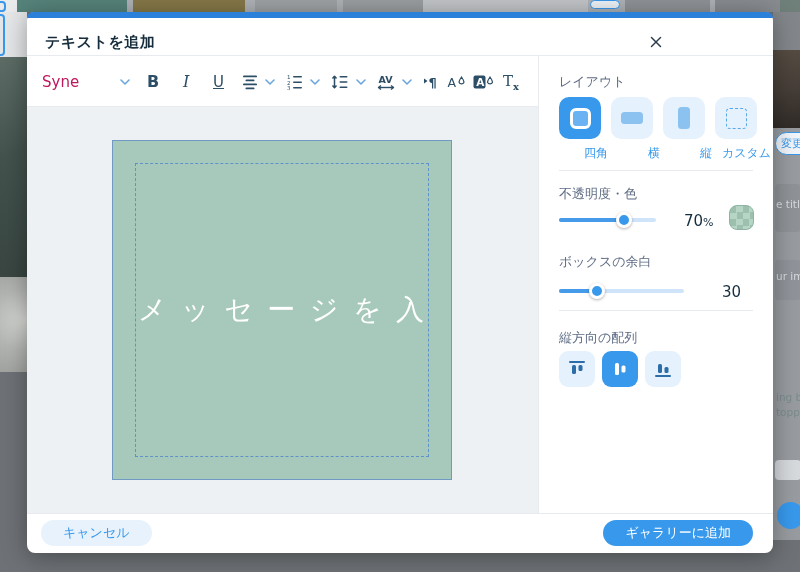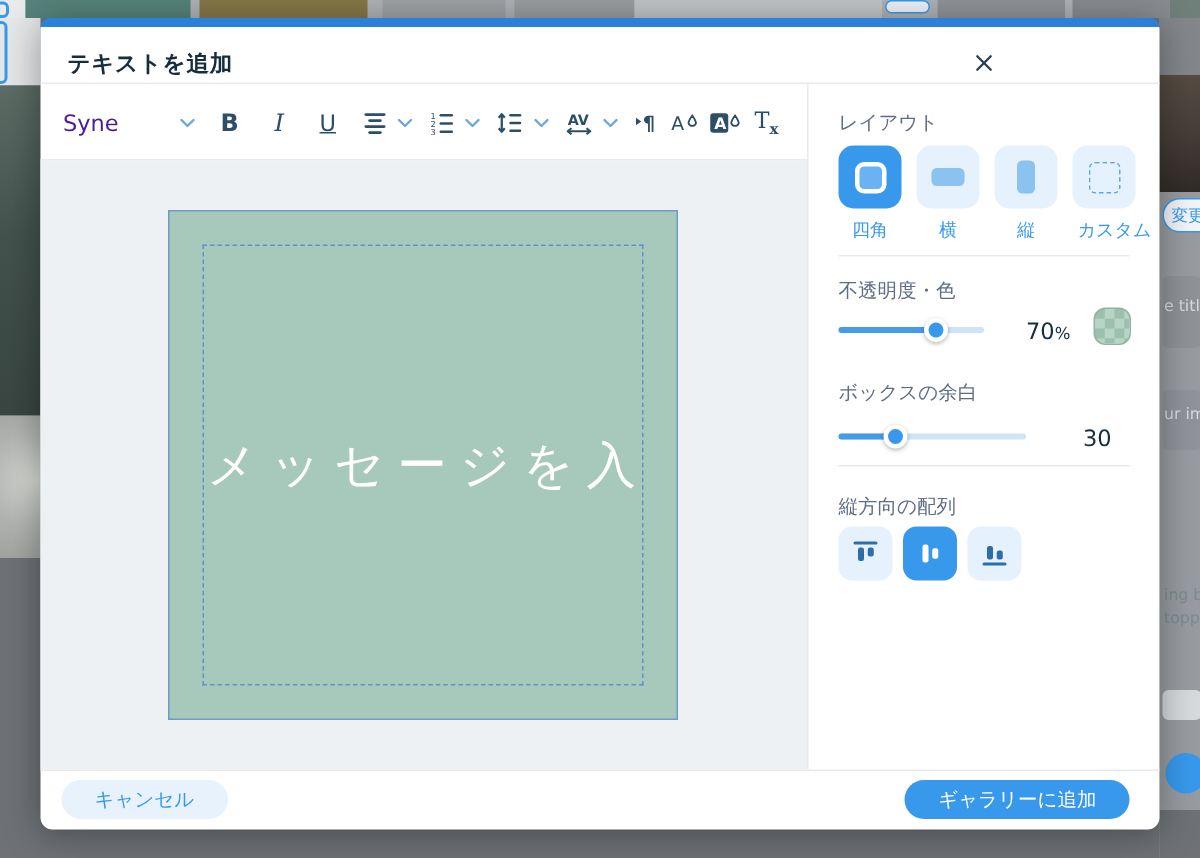--- a/index.html
+++ b/index.html
@@ -39,45 +39,45 @@
   .dlg-title { position:absolute; left:18px; top:15px; font-size:15px; font-weight:bold; color:#162d3d; letter-spacing:.5px; }
   .close-btn { position:absolute; right:14px; top:13px; width:22px; height:22px; cursor:pointer; display:flex; align-items:center; justify-content:center; }
   .hdiv { position:absolute; left:0; width:746px; height:1px; background:#e7eaee; }
   .hdiv.h1 { top:43px; }
   .hdiv.h3 { top:501px; }
   .vdiv { position:absolute; left:511px; top:44px; width:1px; height:457px; background:#e7eaee; }
 
   
   .toolbar { position:absolute; left:0; top:44px; width:511px; height:51px; border-bottom:1px solid #e7eaee; }
   .tb { position:absolute; top:0; height:51px; display:flex; align-items:center; color:#2c4e66; cursor:pointer; }
-  .font-name { font-size:15px; color:#4c1d95; }
+  .font-name { font-size:15px; color:#be185d; }
   .glyph-b { font-size:16px; font-weight:bold; }
   .glyph-i { font-size:16px; font-style:italic; font-family:"DejaVu Serif","Liberation Serif",serif; }
   .glyph-u { font-size:15px; text-decoration:underline; }
   .glyph-tx { font-size:15px; font-family:"DejaVu Serif","Liberation Serif",serif;align-items:center; }
   .glyph-tx sub { font-size:10px; font-weight:bold; }
 
   
   .preview { position:absolute; left:0; top:95px; width:511px; height:406px; background:#eef1f4; }
   .teal-box { position:absolute; left:85px; top:33px; width:340px; height:340px; background:#a6c9bc; border:1.5px solid #6f9ac4; }
   .dashed-area { position:absolute; left:22px; top:22px; right:22px; bottom:22px; border:1px dashed #5f93c8; display:flex; flex-direction:column; justify-content:center; padding:0 2px; }
-  .ph-line { display:block; color:#ffffff; font-size:33px; line-height:60px; letter-spacing:2px; text-align:justify; text-align-last:justify; white-space:nowrap; overflow:hidden; }
+  .ph-line { display:block; color:#ffffff; font-size:28px; line-height:60px; letter-spacing:2px; text-align:justify; text-align-last:justify; white-space:nowrap; overflow:hidden; }
 
   
   .panel { position:absolute; left:512px; top:43px; width:234px; height:458px; }
   .p-label { position:absolute; left:20px; font-size:13px; color:#5e6c84; }
   .pdiv { position:absolute; left:20px; width:194px; height:1px; background:#e7eaee; }
   .tiles { position:absolute; left:20px; top:42px; display:flex; gap:10px; }
   .tile { width:42px; height:42px; border-radius:10px; background:#e5f1fc; display:flex; align-items:center; justify-content:center; cursor:pointer; }
   .tile.sel { background:#3899ec; }
   .shape-square { width:21px; height:21px; border:3px solid #fff; border-radius:6px; background:rgba(255,255,255,.25); }
   .shape-h { width:22px; height:12px; background:#8cc2ef; border-radius:3.5px; }
   .shape-v { width:12px; height:22px; background:#8cc2ef; border-radius:3.5px; }
   .shape-custom { width:21px; height:21px; border:1.6px dashed #58a7e8; border-radius:4px; }
-  .tile-label { position:absolute; top:90px; width:56px; text-align:center; font-size:12px; color:#3899ec; cursor:pointer; }
+  .tile-label { position:absolute; top:90px; width:56px; text-align:right; font-size:12px; color:#3899ec; cursor:pointer; }
   .slider { position:absolute; height:16px; cursor:pointer; }
   .track { position:absolute; left:0; top:6px; width:100%; height:4px; background:#cfe4f8; border-radius:2px; }
   .fill { position:absolute; left:0; top:6px; height:4px; background:#459ae9; border-radius:2px; }
   .handle { position:absolute; top:0; width:16px; height:16px; background:#3899ec; border:3px solid #fff; border-radius:50%; box-shadow:0 1px 3px rgba(0,0,0,.3); }
   .val { position:absolute; font-size:15px; color:#162d3d; }
   .val small { font-size:11px; }
   .swatch { position:absolute; left:190px; top:150px; width:25px; height:25px; border-radius:8px; border:1px solid #8fb3a2; background:conic-gradient(#b7d5c4 25%, #9cc0ad 25% 50%, #b7d5c4 50% 75%, #9cc0ad 75%); background-size:13px 13px; cursor:pointer; }
   .valign-row { position:absolute; left:20px; top:296px; display:flex; gap:7px; }
   .vbtn { width:36px; height:36px; border-radius:9px; background:#e5f1fc; color:#2d6da8; display:flex; align-items:center; justify-content:center; cursor:pointer; }
   .vbtn.sel { background:#3899ec; color:#fff; }

